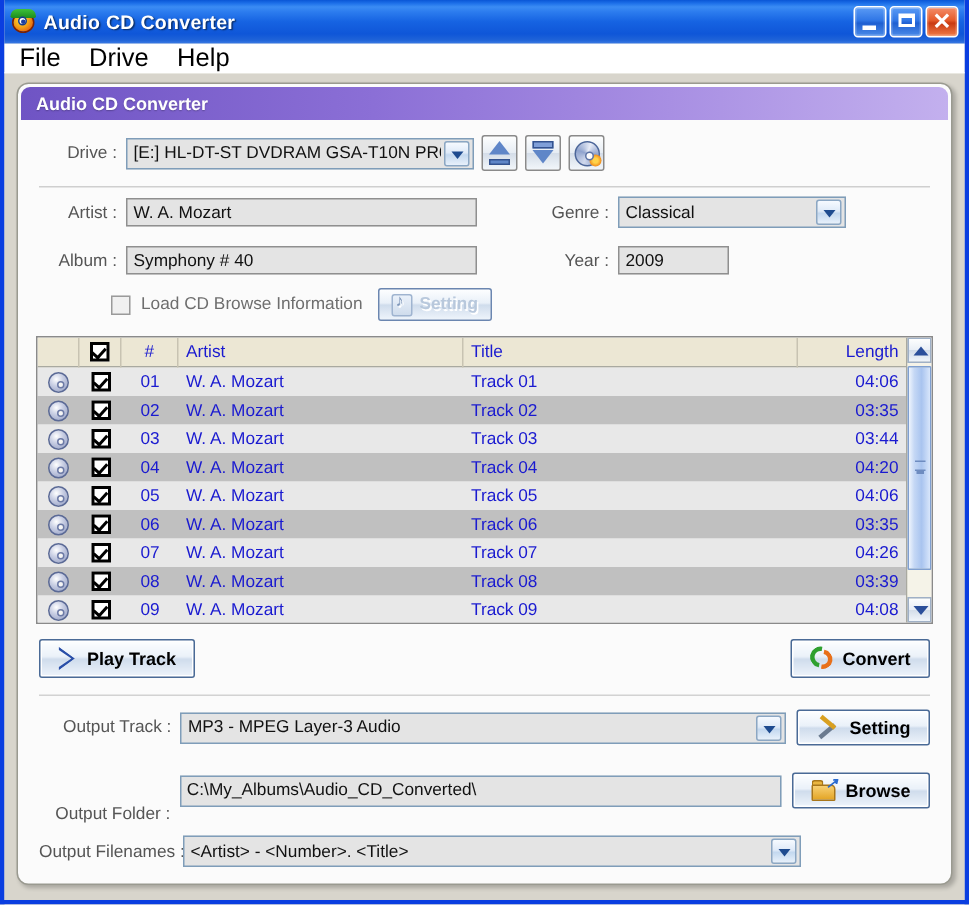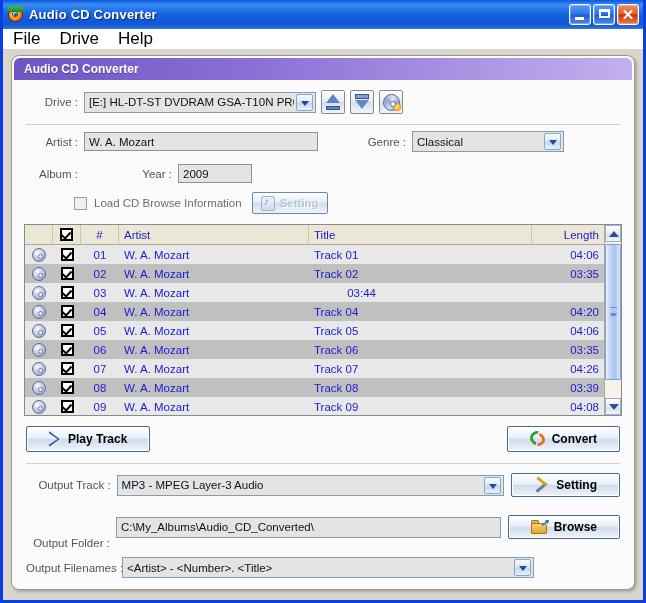--- a/index.html
+++ b/index.html
@@ -395,21 +395,21 @@
     box-shadow: 0 3px 0 -1px #6e8cc0;
   }
 
   
   .bigbtn {
     height: 26px;
     border: 1px solid #4a6a96;
     border-radius: 2px;
     background: linear-gradient(to bottom, #fdfeff 0%, #eaf1f9 45%, #cfdcec 52%, #eef4fb 100%);
     display: inline-flex; align-items: center;
-    padding: 0 22px;
+    padding: 0 12px;
     font-size: 12px; font-weight: bold; color: #000;
     box-shadow: inset 0 0 0 1px #ffffff;
     white-space: nowrap;
   }
   .ic-play {
     width: 0; height: 0; margin-right: 8px;
     border-top: 8px solid transparent;
     border-bottom: 8px solid transparent;
     border-left: 11px solid transparent;
     position: relative;
@@ -553,20 +553,21 @@
         <div class="tinput" style="width:234px;">W. A. Mozart</div>
         <div class="lbl" style="width:62px;margin:0 6px 0 26px;">Genre :</div>
         <div class="combo" style="width:152px;">
           <span class="cval">Classical</span>
           <span class="combo-arrow"></span>
         </div>
       </div>
 
       <div class="row" style="margin:6px 14px 0 14px;">
         <div class="lbl" style="width:52px;margin-right:6px;">Album :</div>
+        <div class="tinput" style="width:234px;">Symphony # 40</div>
         <div class="lbl" style="width:62px;margin:0 6px 0 26px;">Year :</div>
         <div class="tinput" style="width:74px;">2009</div>
       </div>
 
       <div class="row" style="margin:9px 14px 0 62px;">
         <span class="cbox"></span>
         <span class="lbl" style="margin-left:7px;color:#6e6e6e;">Load CD Browse Information</span>
         <span class="btn disabled" style="margin-left:10px;">
           <span class="ic-note"></span>
           <span>Setting</span>
@@ -612,20 +613,21 @@
               </div>
               <div class="trow odd">
                 <div class="td c-icon">
                   <span class="cd-mini"></span>
                 </div>
                 <div class="td c-check">
                   <span class="chk"></span>
                 </div>
                 <div class="td c-num">03</div>
                 <div class="td c-artist">W. A. Mozart</div>
+                <div class="td c-title">Track 03</div>
                 <div class="td c-len">03:44</div>
               </div>
               <div class="trow even">
                 <div class="td c-icon">
                   <span class="cd-mini"></span>
                 </div>
                 <div class="td c-check">
                   <span class="chk"></span>
                 </div>
                 <div class="td c-num">04</div>

